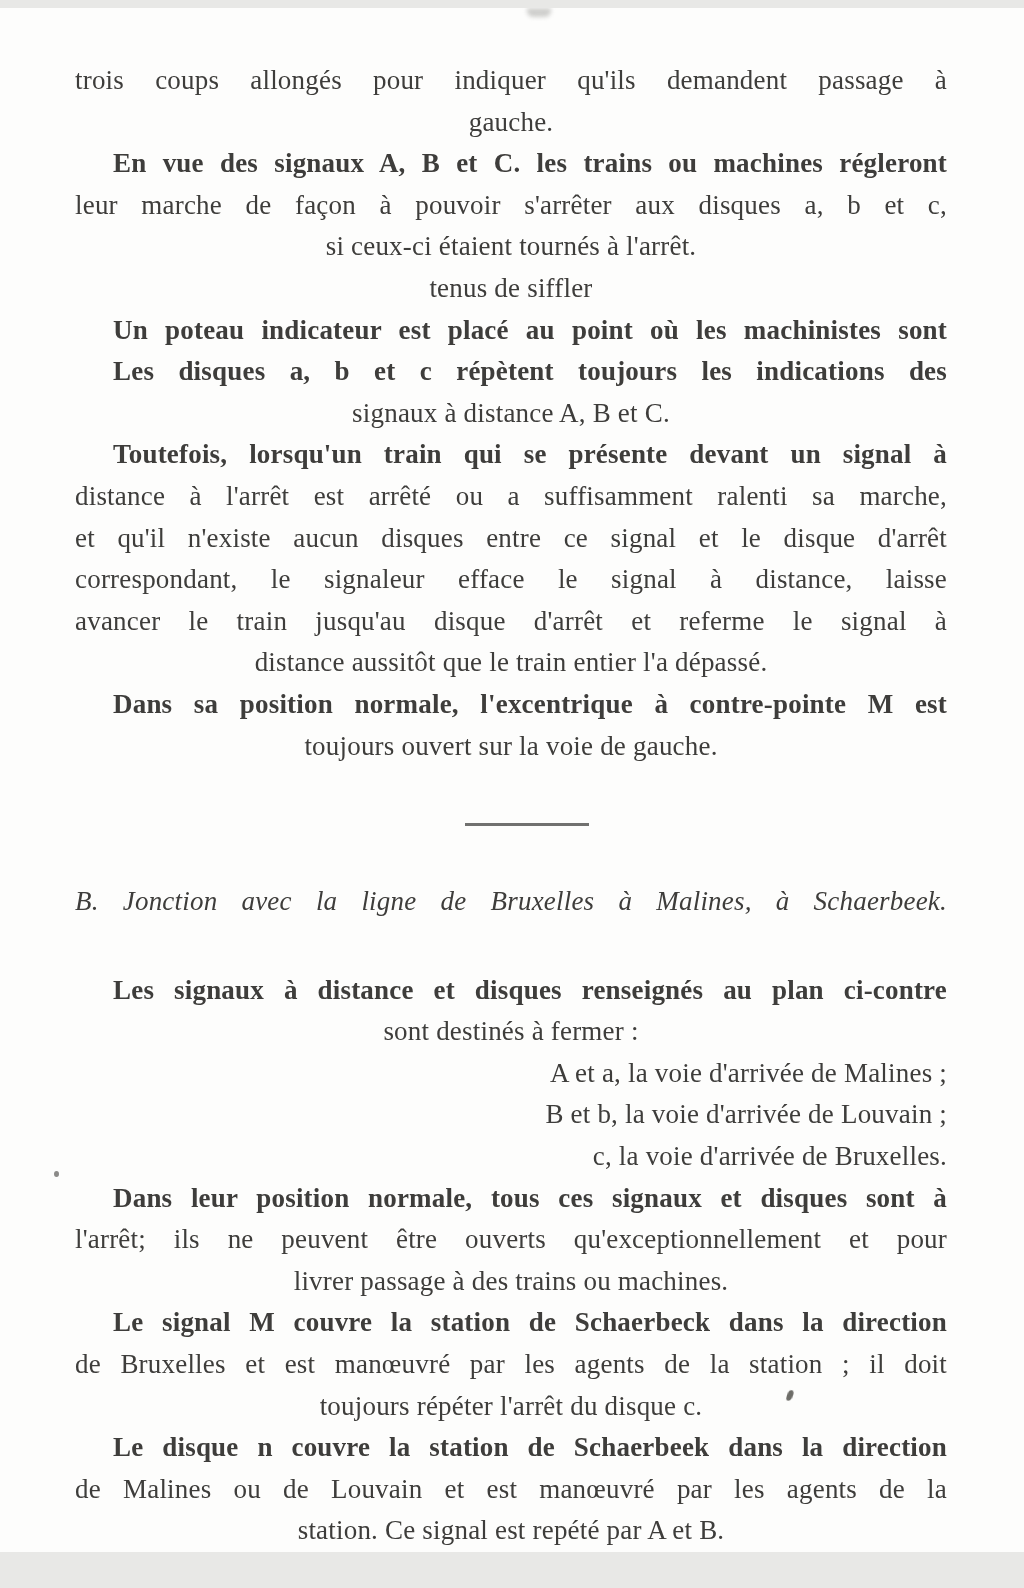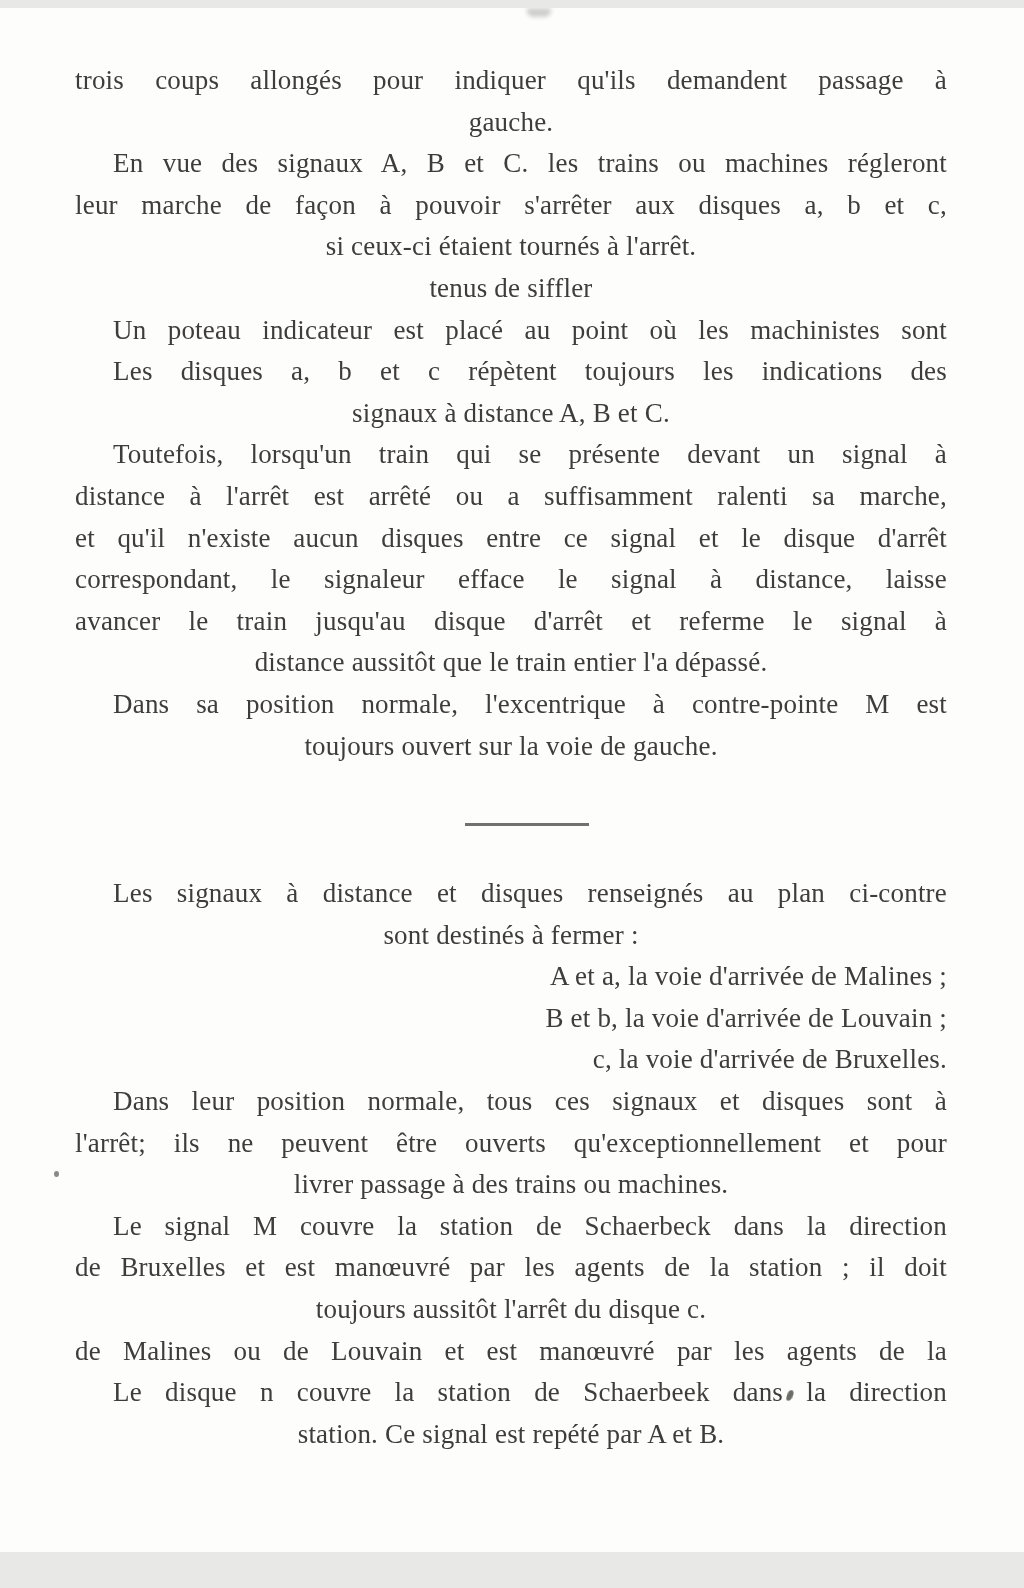--- a/index.html
+++ b/index.html
@@ -34,20 +34,21 @@
     white-space: nowrap;
     text-align: center;
   }
   .line.justified {
     white-space: normal;
     text-align: justify;
     text-align-last: justify;
   }
   .line.first-indent {
     padding-left: 38px;
+    font-weight: bold;
   }
   .list-line {
     display: block;
     height: 41.6px;
     line-height: 41.6px;
     text-align: right;
     white-space: nowrap;
   }
   .list-line.indent-1 { padding-left: 40px; }
   .list-line.indent-2 { padding-left: 125px; }
@@ -137,37 +138,38 @@
         <div class="line justified">avancer le train jusqu'au disque d'arrêt et referme le signal à</div>
         <div class="line">distance aussitôt que le train entier l'a dépassé.</div>
       </div>
       <div>
         <div class="line justified first-indent">Dans sa position normale, l'excentrique à contre-pointe M est</div>
         <div class="line">toujours ouvert sur la voie de gauche.</div>
       </div>
       <div class="divider-wrap">
         <div class="divider-line"></div>
       </div>
+      <div class="section-heading">B. Jonction avec la ligne de Bruxelles à Malines, à Schaerbeek.</div>
       <div class="gap-after-heading"></div>
       <div>
         <div class="line justified first-indent">Les signaux à distance et disques renseignés au plan ci-contre</div>
         <div class="line">sont destinés à fermer :</div>
       </div>
       <div class="list-line indent-1">A et a, la voie d'arrivée de Malines ;</div>
       <div class="list-line indent-1">B et b, la voie d'arrivée de Louvain ;</div>
       <div class="list-line indent-2">c, la voie d'arrivée de Bruxelles.</div>
       <div>
         <div class="line justified first-indent">Dans leur position normale, tous ces signaux et disques sont à</div>
         <div class="line justified">l'arrêt; ils ne peuvent être ouverts qu'exceptionnellement et pour</div>
         <div class="line">livrer passage à des trains ou machines.</div>
       </div>
       <div>
         <div class="line justified first-indent">Le signal M couvre la station de Schaerbeck dans la direction</div>
         <div class="line justified">de Bruxelles et est manœuvré par les agents de la station ; il doit</div>
-        <div class="line">toujours aussitôt l'arrêt du disque c.</div>
+        <div class="line">toujours répéter l'arrêt du disque c.</div>
       </div>
       <div>
+        <div class="line justified first-indent">Le disque n couvre la station de Schaerbeek dans la direction</div>
         <div class="line justified">de Malines ou de Louvain et est manœuvré par les agents de la</div>
-        <div class="line justified first-indent">Le disque n couvre la station de Schaerbeek dans la direction</div>
         <div class="line">station. Ce signal est repété par A et B.</div>
       </div>
     </div>
 </div>
 
 </body></html>

